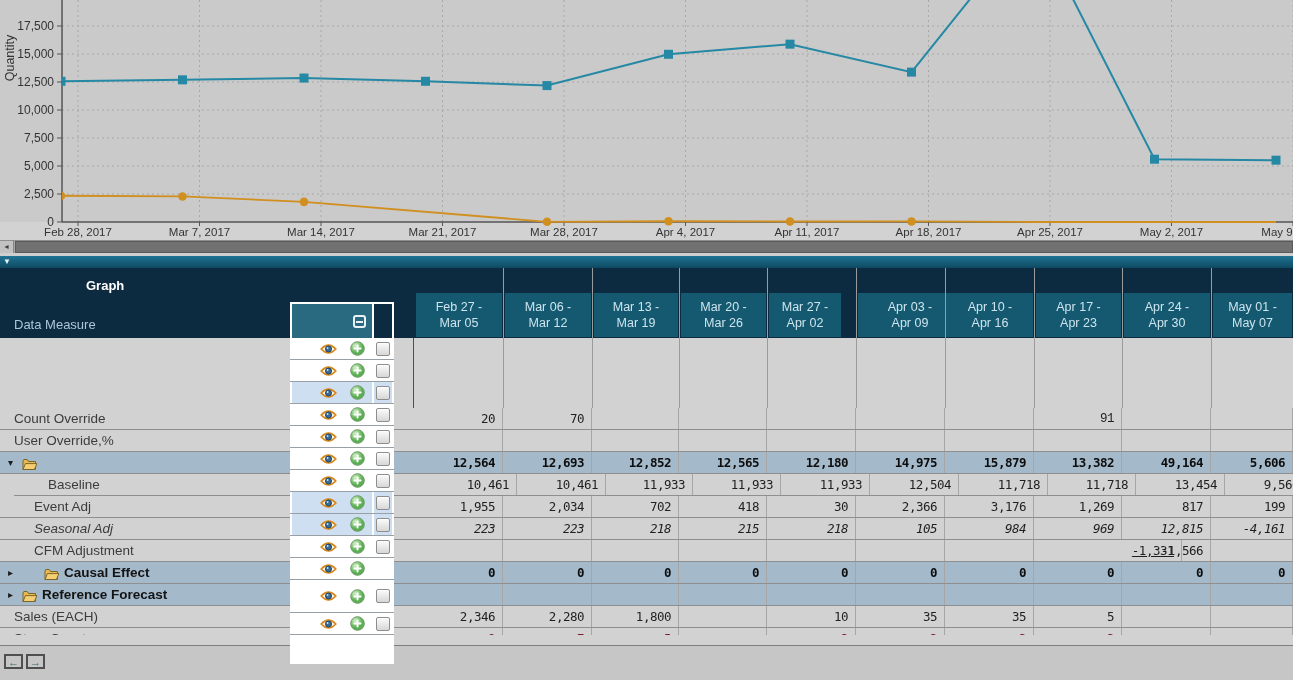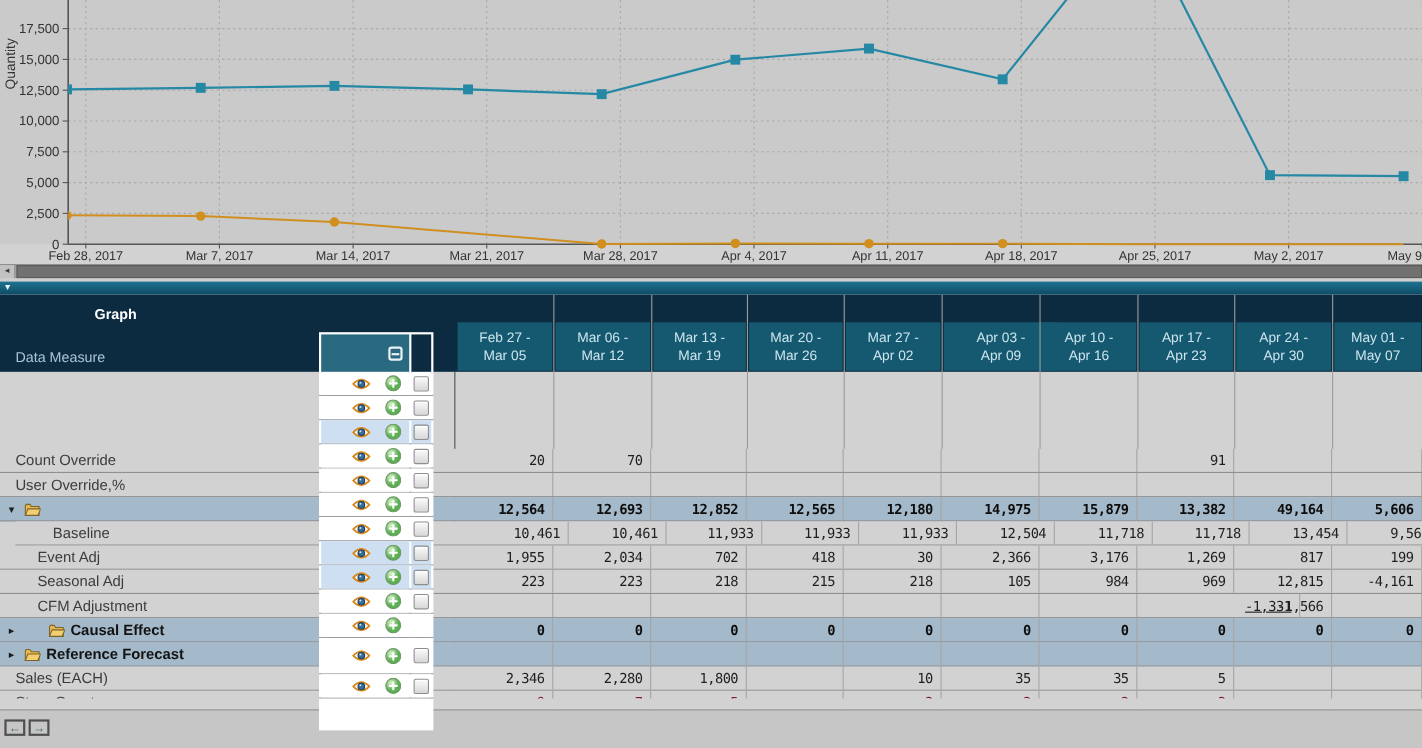--- a/index.html
+++ b/index.html
@@ -180,21 +180,21 @@
             <div>Mar 12</div>
           </div>
           <div class="colhead" style="left: 594px; width: 84px;">
             <div>Mar 13 -</div>
             <div>Mar 19</div>
           </div>
           <div class="colhead" style="left: 681px; width: 85px;">
             <div>Mar 20 -</div>
             <div>Mar 26</div>
           </div>
-          <div class="colhead" style="left: 769px; width: 86px;">
+          <div class="colhead" style="left: 769px; width: 72px;">
             <div>Mar 27 -</div>
             <div>Apr 02</div>
           </div>
           <div class="colhead" style="left: 858px; width: 104px;">
             <div>Apr 03 -</div>
             <div>Apr 09</div>
           </div>
           <div class="colhead" style="left: 947px; width: 86px;">
             <div>Apr 10 -</div>
             <div>Apr 16</div>
@@ -228,21 +228,21 @@
     <div id="rows">
         <div class="row normal" style="top: 70px; height: 22px;">
           <div class="rlabel" style="left: 14px;">Count Override</div>
           <div class="cell" style="left: 414px; width: 89px;">20</div>
           <div class="cell" style="left: 503px; width: 89px;">70</div>
           <div class="cell" style="left: 592px; width: 87px;"></div>
           <div class="cell" style="left: 679px; width: 88px;"></div>
           <div class="cell" style="left: 767px; width: 89px;"></div>
           <div class="cell" style="left: 856px; width: 89px;"></div>
           <div class="cell" style="left: 945px; width: 89px;"></div>
-          <div class="cell" style="left: 1034px; width: 88px;">91</div>
+          <div class="cell" style="left: 1034px; width: 88px; font-family: Liberation Mono, monospace;">91</div>
           <div class="cell" style="left: 1122px; width: 89px;"></div>
           <div class="cell" style="left: 1211px; width: 82px;"></div>
         </div>
         <div class="row normal" style="top: 92px; height: 22px;">
           <div class="rlabel" style="left: 14px;">User Override,%</div>
           <div class="cell" style="left: 414px; width: 89px;"></div>
           <div class="cell" style="left: 503px; width: 89px;"></div>
           <div class="cell" style="left: 592px; width: 87px;"></div>
           <div class="cell" style="left: 679px; width: 88px;"></div>
           <div class="cell" style="left: 767px; width: 89px;"></div>
@@ -288,21 +288,21 @@
           <div class="cell" style="left: 503px; width: 89px;">2,034</div>
           <div class="cell" style="left: 592px; width: 87px;">702</div>
           <div class="cell" style="left: 679px; width: 88px;">418</div>
           <div class="cell" style="left: 767px; width: 89px;">30</div>
           <div class="cell" style="left: 856px; width: 89px;">2,366</div>
           <div class="cell" style="left: 945px; width: 89px;">3,176</div>
           <div class="cell" style="left: 1034px; width: 88px;">1,269</div>
           <div class="cell" style="left: 1122px; width: 89px;">817</div>
           <div class="cell" style="left: 1211px; width: 82px;">199</div>
         </div>
-        <div class="row normal" style="top: 180px; height: 22px;">
+        <div class="row normal" style="top: 180px; height: 22px; font-style: italic;">
           <div class="rlabel" style="left: 34px;">Seasonal Adj</div>
           <div class="cell" style="left: 414px; width: 89px;">223</div>
           <div class="cell" style="left: 503px; width: 89px;">223</div>
           <div class="cell" style="left: 592px; width: 87px;">218</div>
           <div class="cell" style="left: 679px; width: 88px;">215</div>
           <div class="cell" style="left: 767px; width: 89px;">218</div>
           <div class="cell" style="left: 856px; width: 89px;">105</div>
           <div class="cell" style="left: 945px; width: 89px;">984</div>
           <div class="cell" style="left: 1034px; width: 88px;">969</div>
           <div class="cell" style="left: 1122px; width: 89px;">12,815</div>

